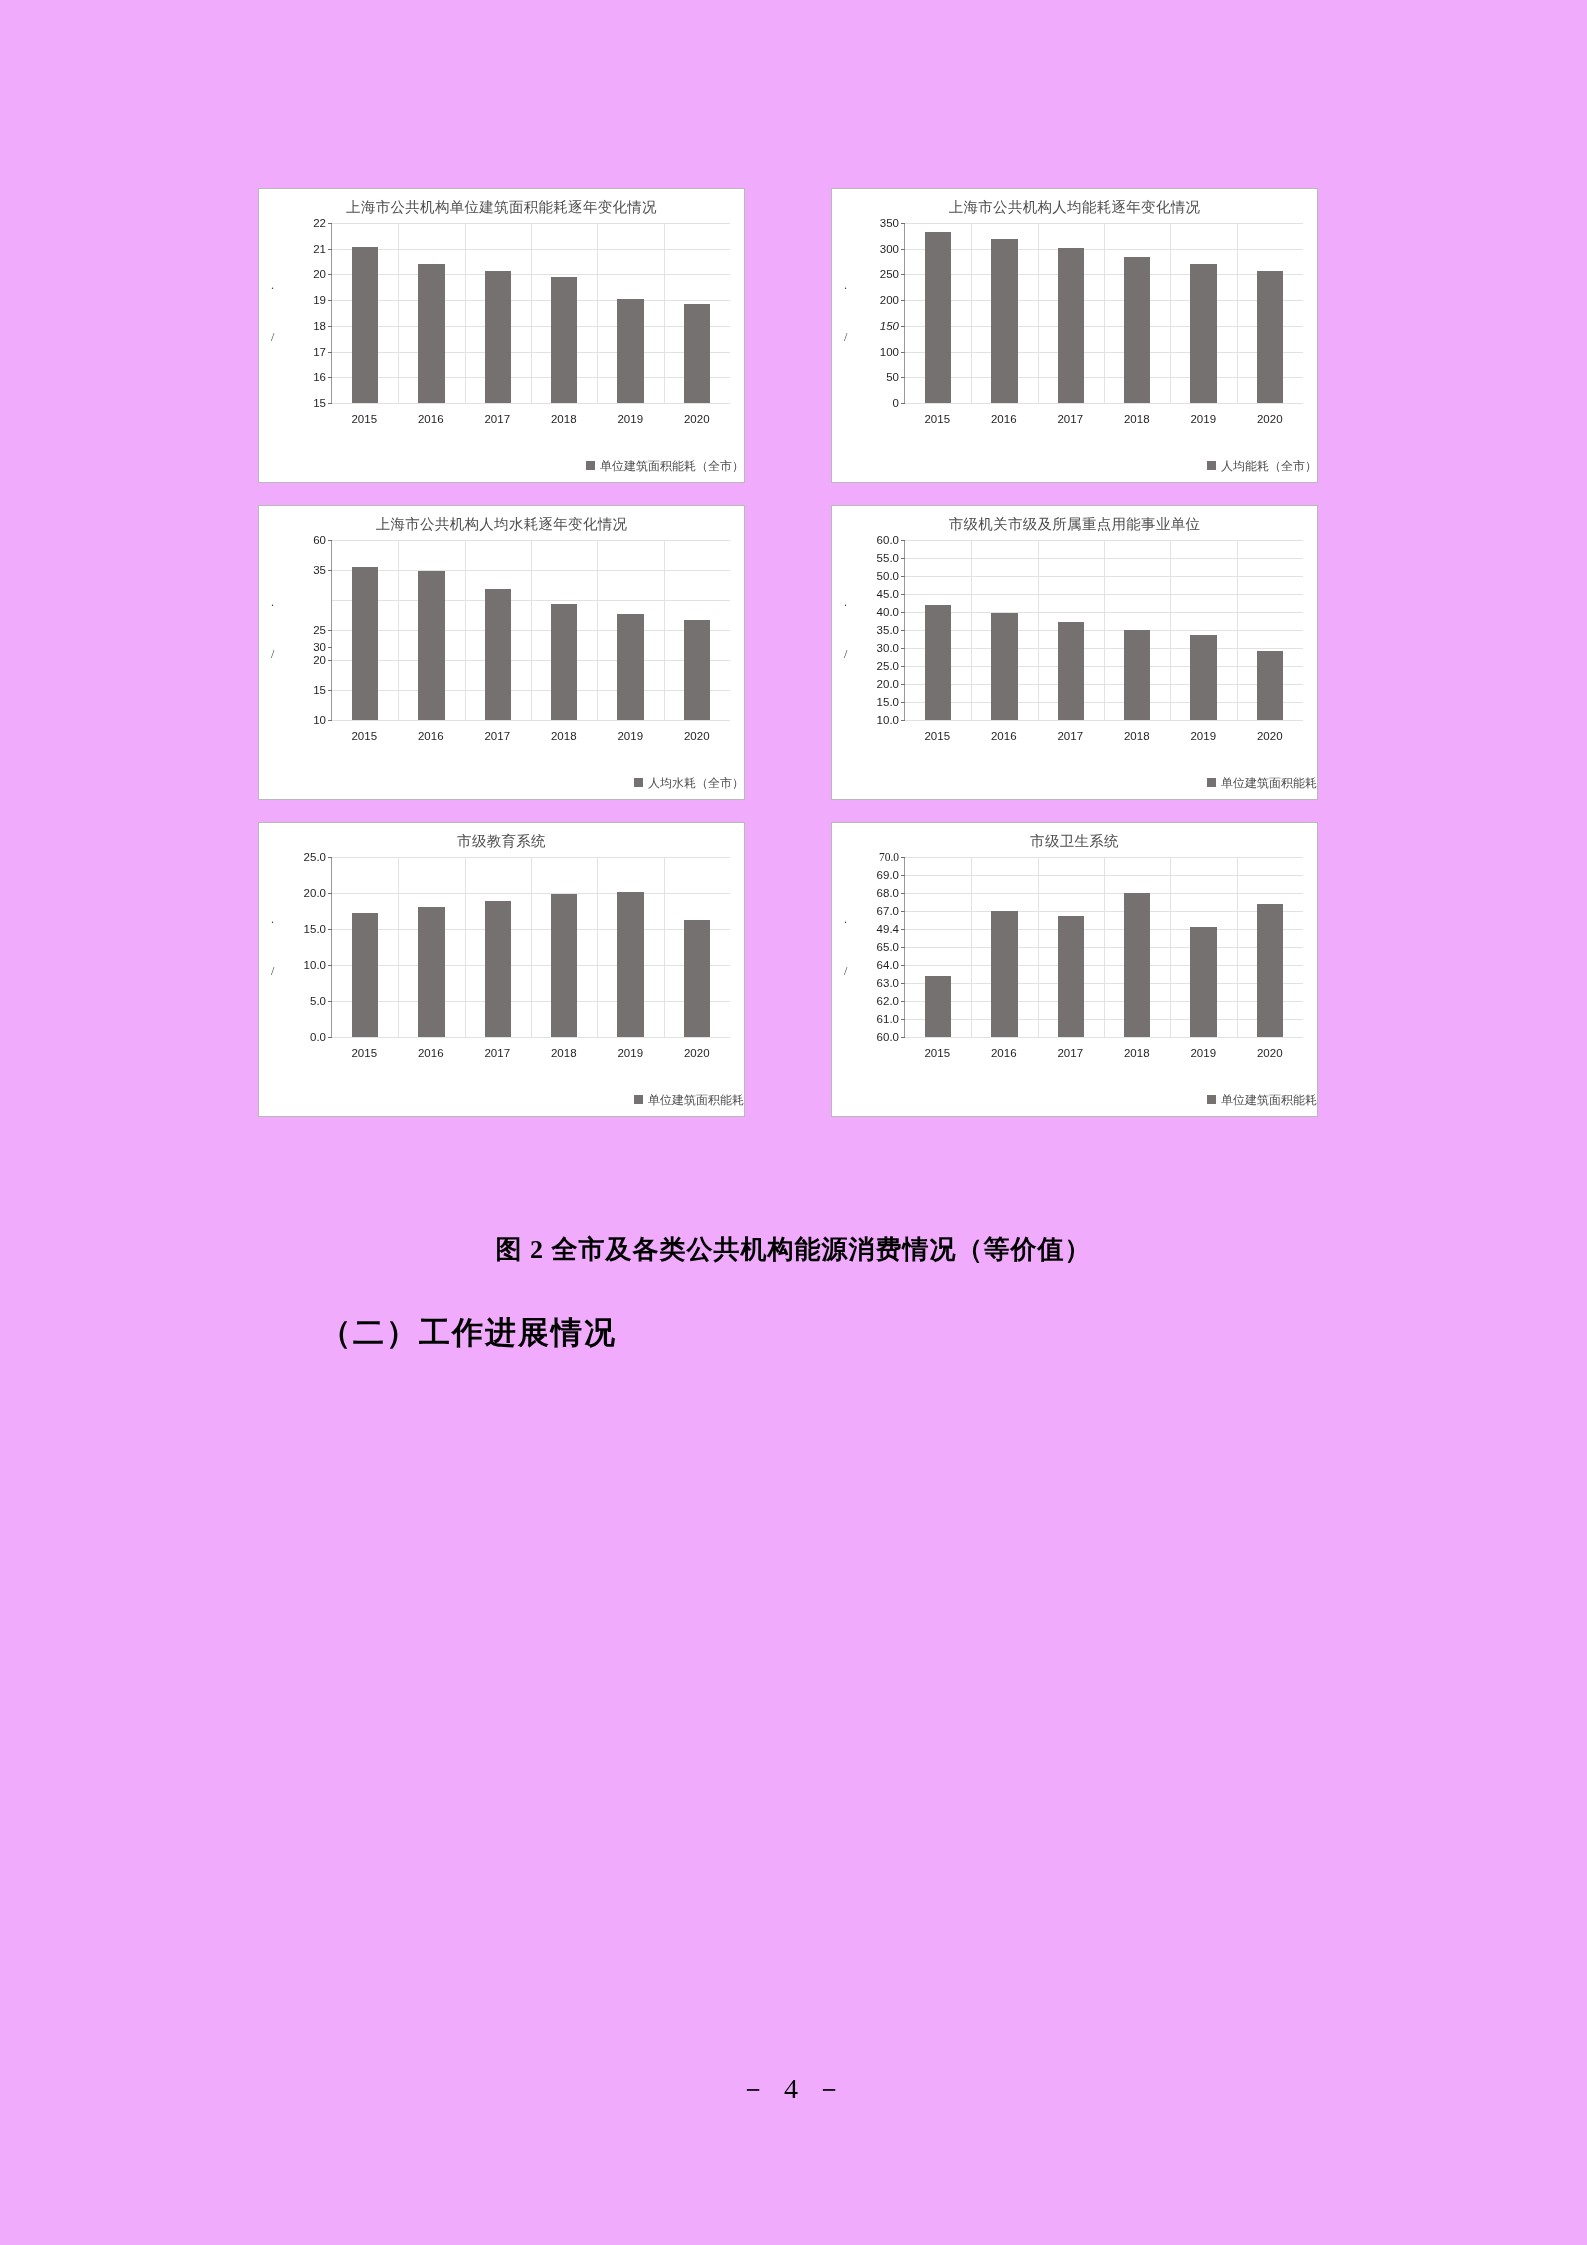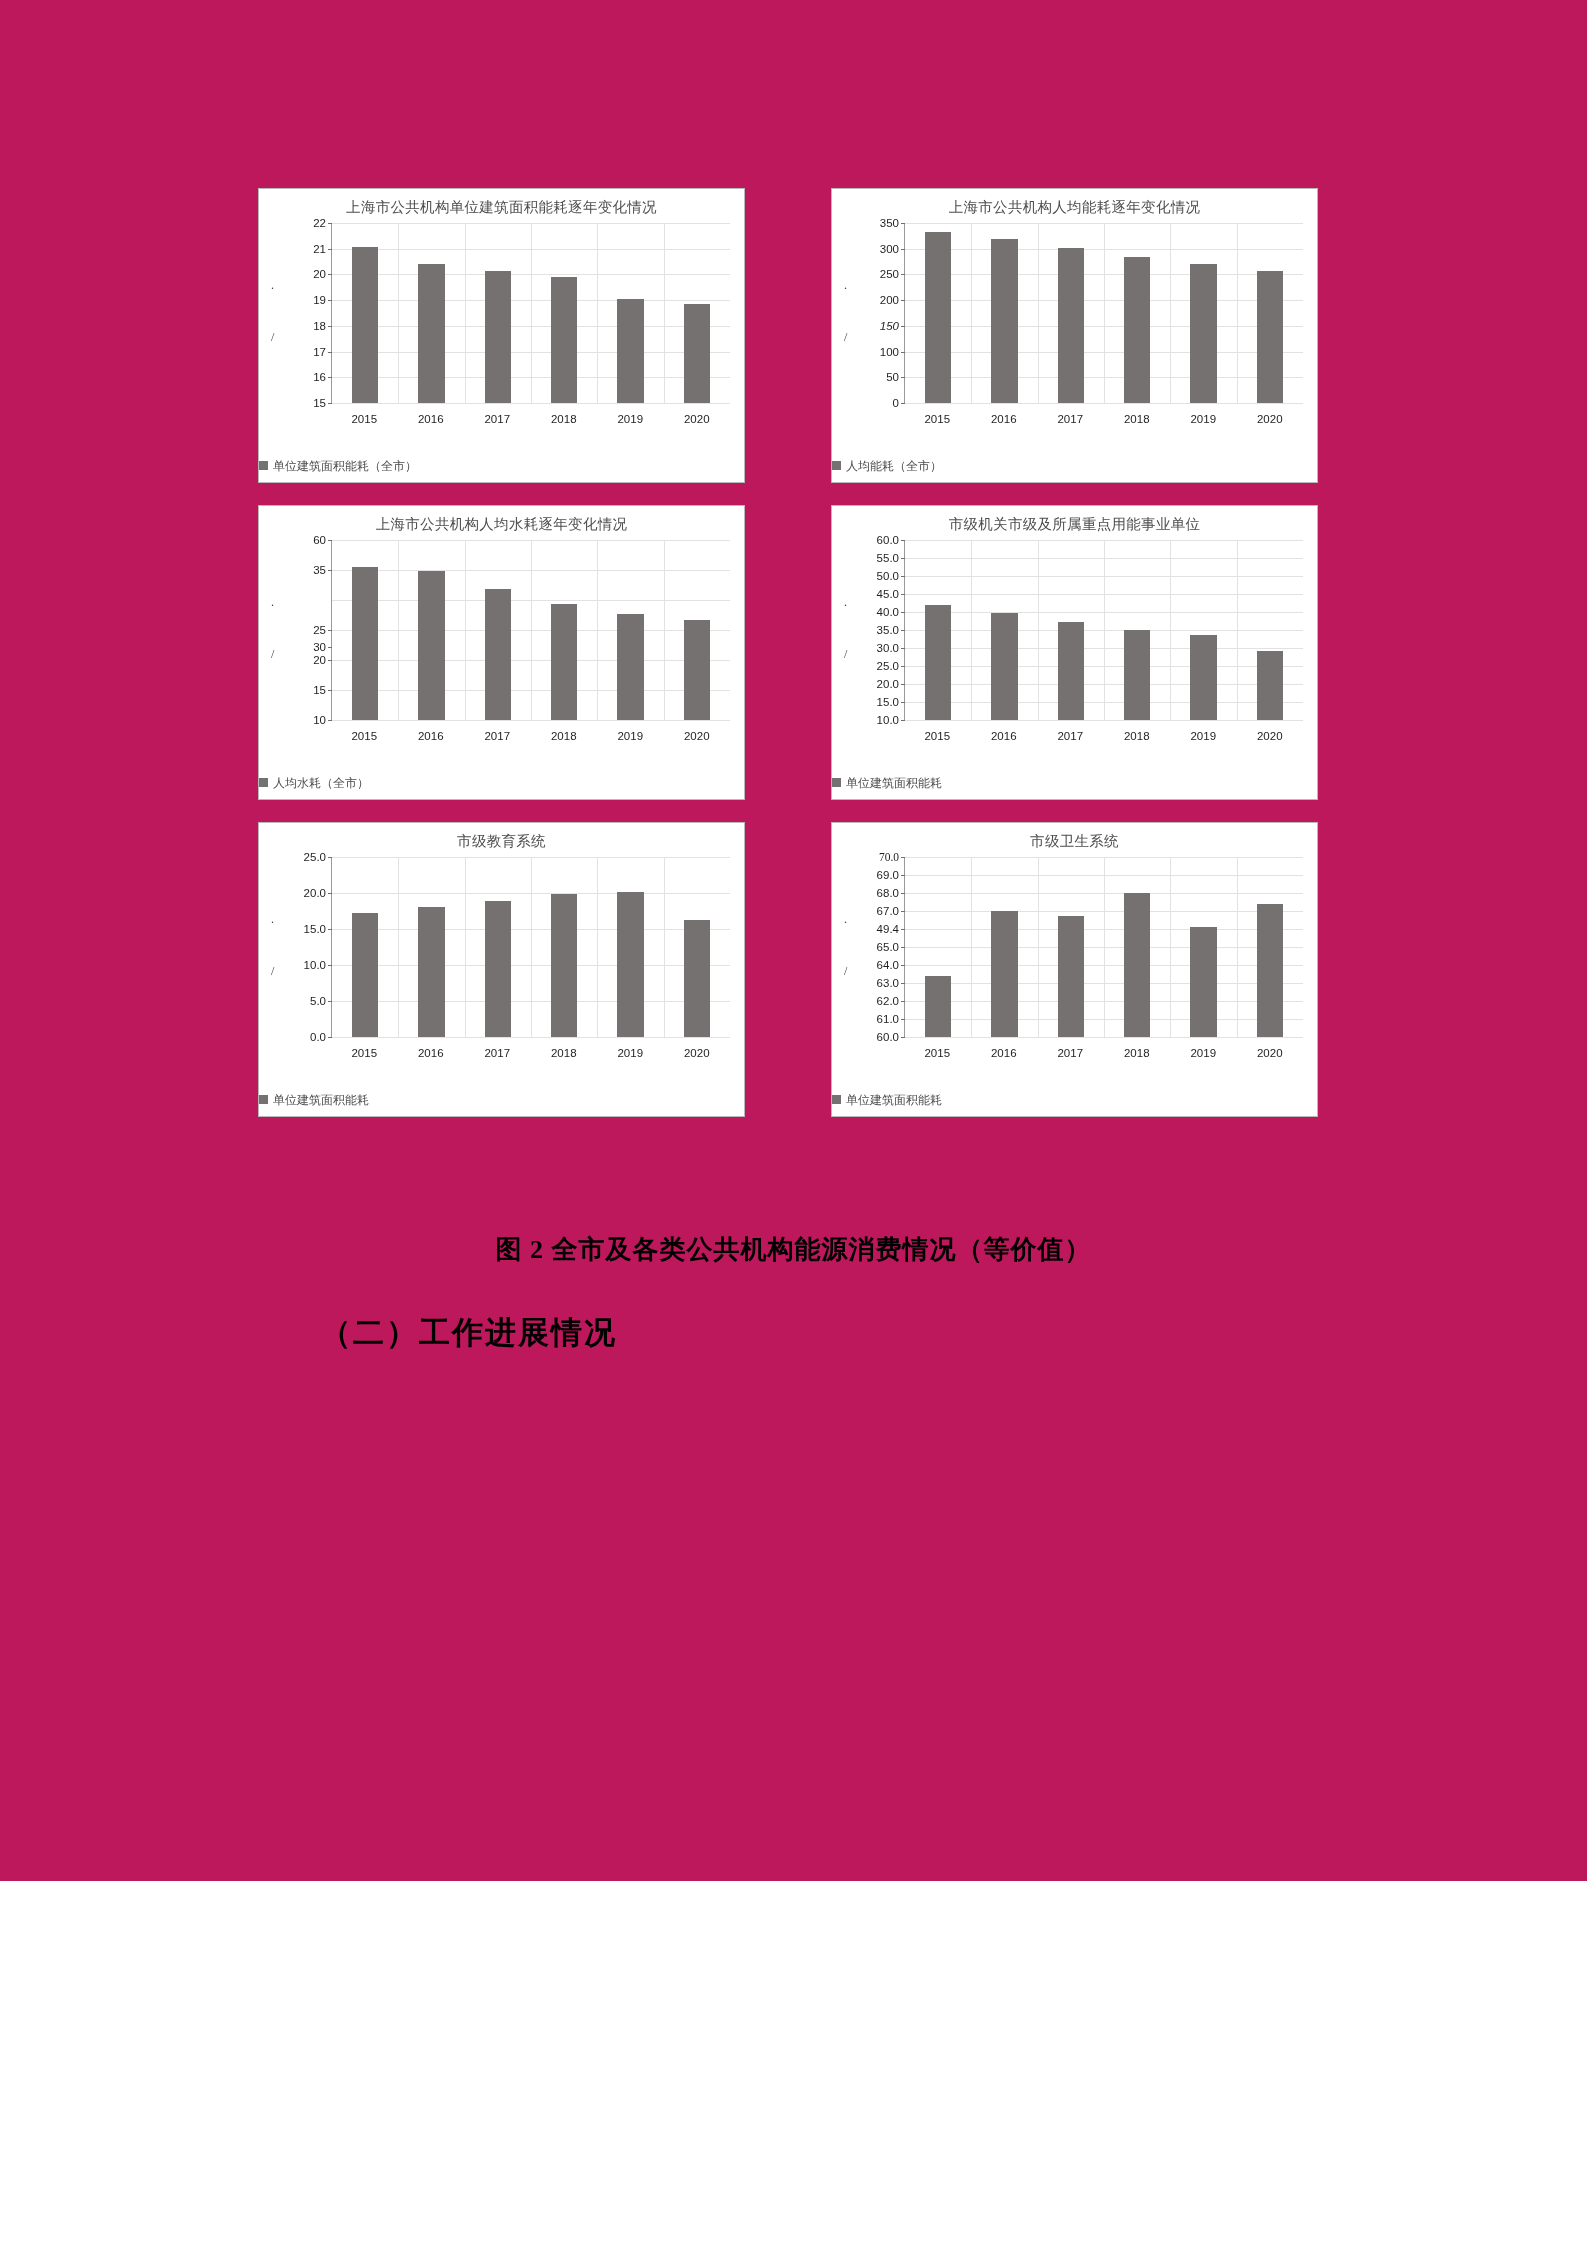--- a/index.html
+++ b/index.html
@@ -3,22 +3,22 @@
 <meta charset="utf-8">
 <style>
   html, body {
     margin: 0;
     padding: 0;
     background: #ffffff;
   }
   .page {
     position: relative;
     width: 1587px;
-    height: 1881px;
-    background: #be185d;
+    height: 2245px;
+    background: #f0abfc;
     font-family: "Liberation Serif", "DejaVu Serif", serif;
     overflow: hidden;
   }
 
   
   .charts {
     position: absolute;
     left: 258px;
     top: 188px;
     width: 1060px;
@@ -132,21 +132,21 @@
     text-align: center;
     font-size: 11.5px;
     color: #1f1f1f;
     font-family: "Liberation Sans", sans-serif;
   }
   .legend {
     position: absolute;
     left: 0;
     right: 0;
     bottom: 7px;
-    text-align: left;
+    text-align: right;
     font-size: 12px;
     color: #4d4d4d;
     font-family: "Liberation Serif", "DejaVu Serif", serif;
   }
   .legend-swatch {
     display: inline-block;
     width: 9px;
     height: 9px;
     background: #767171;
     margin-right: 5px;

